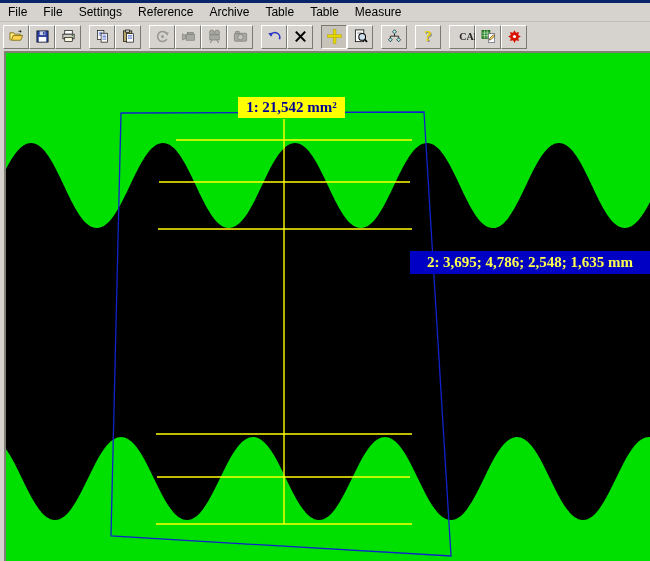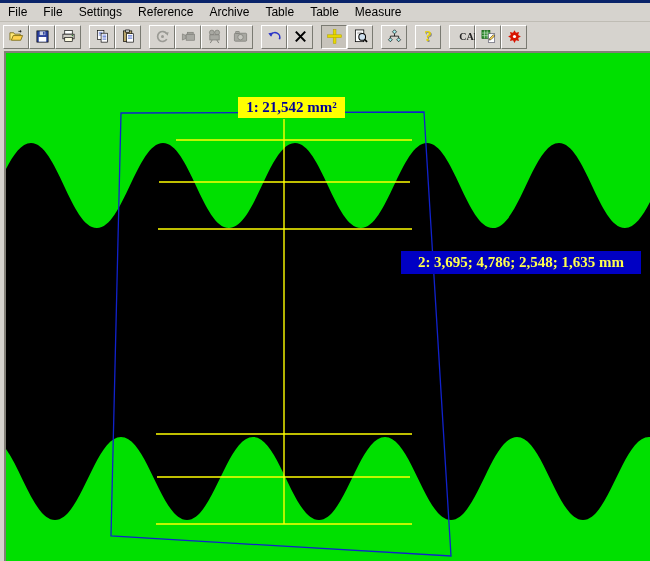--- a/index.html
+++ b/index.html
@@ -203,16 +203,16 @@
         <line x1="159" y1="182" x2="410" y2="182" stroke="#ffff00" stroke-width="1.4"></line>
         <line x1="158" y1="229" x2="412" y2="229" stroke="#ffff00" stroke-width="1.4"></line>
         <line x1="156" y1="434" x2="412" y2="434" stroke="#ffff00" stroke-width="1.4"></line>
         <line x1="157" y1="477" x2="410" y2="477" stroke="#ffff00" stroke-width="1.4"></line>
         <line x1="156" y1="524" x2="412" y2="524" stroke="#ffff00" stroke-width="1.4"></line>
         <line x1="284" y1="119" x2="284" y2="524" stroke="#ffff00" stroke-width="1.4"></line>
         <polygon points="121,113 424,112 451,556 111,536" fill="none" stroke="#1122cc" stroke-width="1.3"></polygon>
       </svg>
     <div id="labels">
         <div class="meas-label" style="left: 232px; top: 44px; width: 107px; height: 21px; background: rgb(255, 255, 0); color: rgb(0, 0, 153);">1: 21,542 mm²</div>
-        <div class="meas-label" style="left: 395px; top: 198px; width: 240px; height: 23px; background: rgb(0, 0, 196); color: rgb(255, 255, 77);">2: 3,695; 4,786; 2,548; 1,635 mm</div>
+        <div class="meas-label" style="left: 404px; top: 198px; width: 240px; height: 23px; background: rgb(0, 0, 196); color: rgb(255, 255, 77);">2: 3,695; 4,786; 2,548; 1,635 mm</div>
       </div>
   </div>
 </div>
 
 </body></html>

